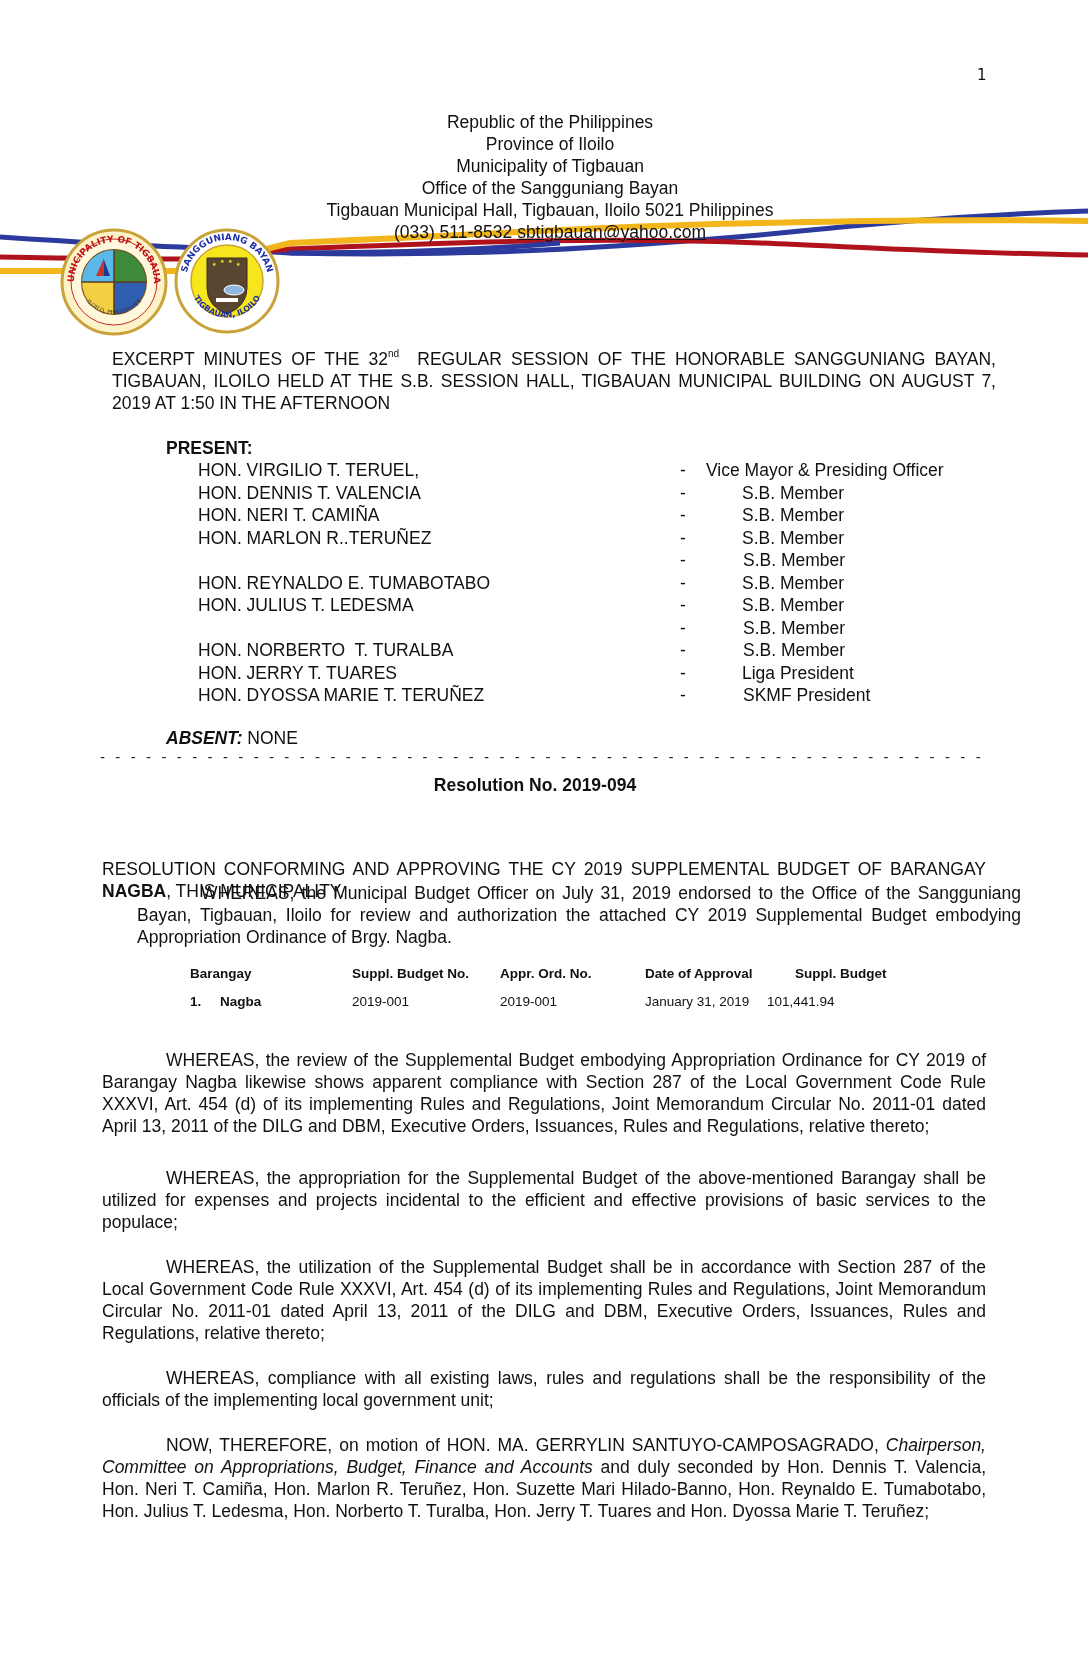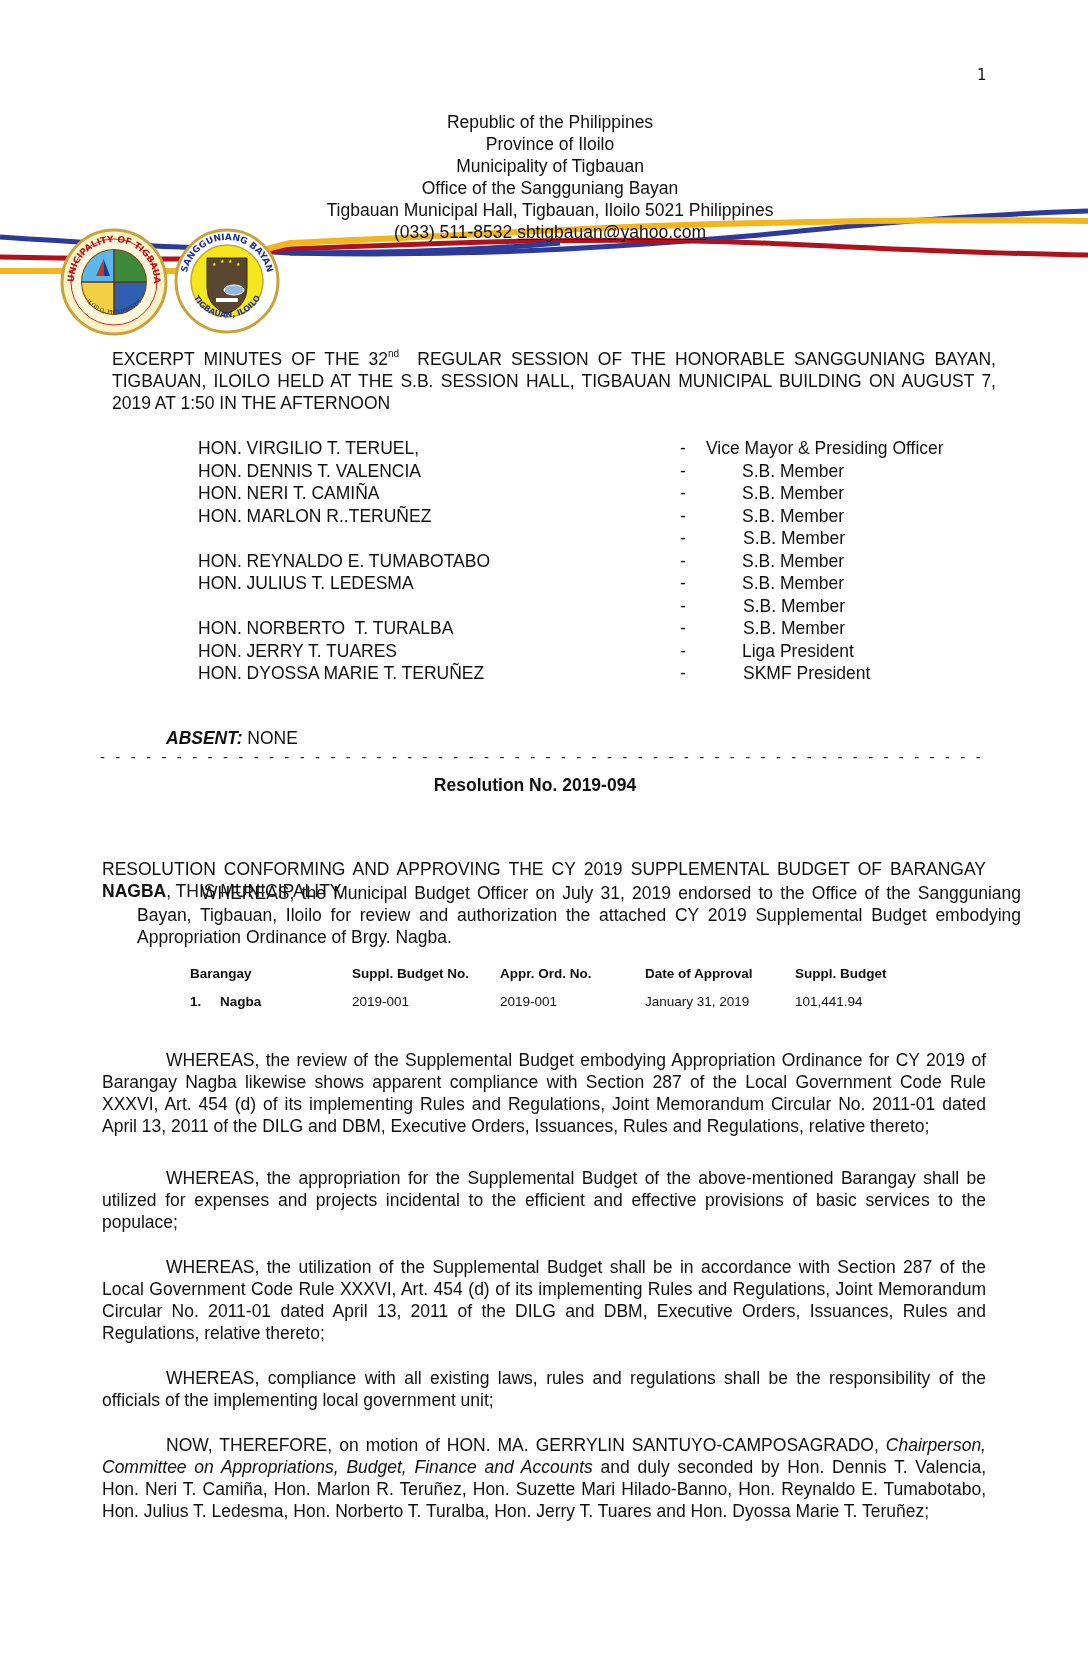--- a/index.html
+++ b/index.html
@@ -103,20 +103,21 @@
   <div>Tigbauan Municipal Hall, Tigbauan, Iloilo 5021 Philippines</div>
   <div>
     <span>(033) 511-8532</span>
     <span class="email">sbtigbauan@yahoo.com</span>
   </div>
 </div>
 
 <div class="minutes-heading"><span>EXCERPT MINUTES OF THE 32</span><sup>nd</sup><span style="white-space:pre-wrap">  REGULAR SESSION OF THE HONORABLE SANGGUNIANG BAYAN, TIGBAUAN, ILOILO HELD AT THE S.B. SESSION HALL, TIGBAUAN MUNICIPAL BUILDING ON AUGUST 7, 2019 AT 1:50 IN THE AFTERNOON</span></div>
 
 <div class="attendance">
+  <div class="present-label">PRESENT:</div>
   <div id="att-rows">
       <div class="att-row">
         <span class="att-name">HON. VIRGILIO T. TERUEL,</span>
         <span class="att-dash">-</span>
         <span class="att-role" style="left: 540px;">Vice Mayor &amp; Presiding Officer</span>
       </div>
       <div class="att-row">
         <span class="att-name">HON. DENNIS T. VALENCIA</span>
         <span class="att-dash">-</span>
         <span class="att-role" style="left: 576px;">S.B. Member</span>
@@ -184,21 +185,21 @@
     <span class="bt-cell" style="left:310px">Appr. Ord. No.</span>
     <span class="bt-cell" style="left:455px">Date of Approval</span>
     <span class="bt-cell" style="left:605px">Suppl. Budget</span>
   </div>
   <div class="bt-row">
     <span class="bt-cell b" style="left:0">1.</span>
     <span class="bt-cell b" style="left:30px">Nagba</span>
     <span class="bt-cell" style="left:162px">2019-001</span>
     <span class="bt-cell" style="left:310px">2019-001</span>
     <span class="bt-cell" style="left:455px">January 31, 2019</span>
-    <span class="bt-cell" style="left:605px">101,441.94</span>
+    <span class="bt-cell" style="left:577px">101,441.94</span>
   </div>
 </div>
 
 <div class="para indent" style="top:1049px;">WHEREAS, the review of the Supplemental Budget embodying Appropriation Ordinance for CY 2019 of Barangay Nagba likewise shows apparent compliance with Section 287 of the Local Government Code Rule XXXVI, Art. 454 (d) of its implementing Rules and Regulations, Joint Memorandum Circular No. 2011-01 dated April 13, 2011 of the DILG and DBM, Executive Orders, Issuances, Rules and Regulations, relative thereto;</div>
 <div class="para indent" style="top:1167px;">WHEREAS, the appropriation for the Supplemental Budget of the above-mentioned Barangay shall be utilized for expenses and projects incidental to the efficient and effective provisions of basic services to the populace;</div>
 <div class="para indent" style="top:1256px;">WHEREAS, the utilization of the Supplemental Budget shall be in accordance with Section 287 of the Local Government Code Rule XXXVI, Art. 454 (d) of its implementing Rules and Regulations, Joint Memorandum Circular No. 2011-01 dated April 13, 2011 of the DILG and DBM, Executive Orders, Issuances, Rules and Regulations, relative thereto;</div>
 <div class="para indent" style="top:1367px;">WHEREAS, compliance with all existing laws, rules and regulations shall be the responsibility of the officials of the implementing local government unit;</div>
 <div class="para indent" style="top:1434px;"><span>NOW, THEREFORE, on motion of HON. MA. GERRYLIN SANTUYO-CAMPOSAGRADO, </span><span class="i">Chairperson, Committee on Appropriations, Budget, Finance and Accounts</span><span> and duly seconded by Hon. Dennis T. Valencia, Hon. Neri T. Camiña, Hon. Marlon R. Teruñez, Hon. Suzette Mari Hilado-Banno, Hon. Reynaldo E. Tumabotabo, Hon. Julius T. Ledesma, Hon. Norberto  T. Turalba, Hon. Jerry T. Tuares and Hon. Dyossa Marie T. Teruñez;</span></div>
 
 </body></html>

